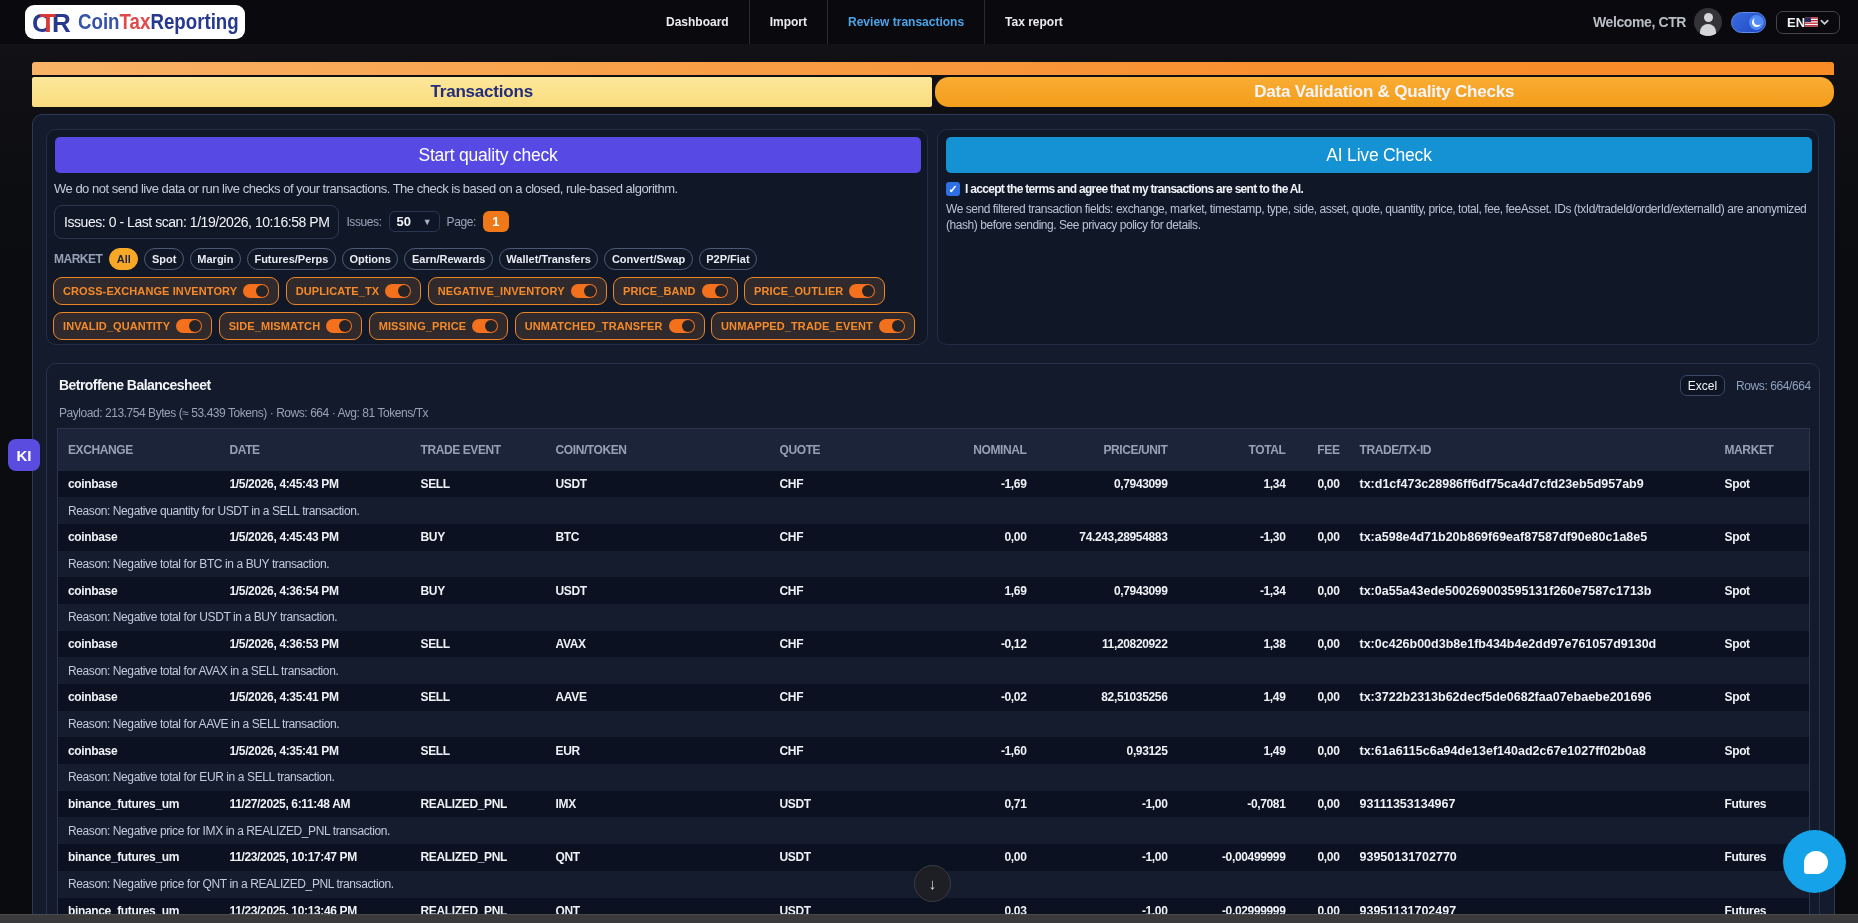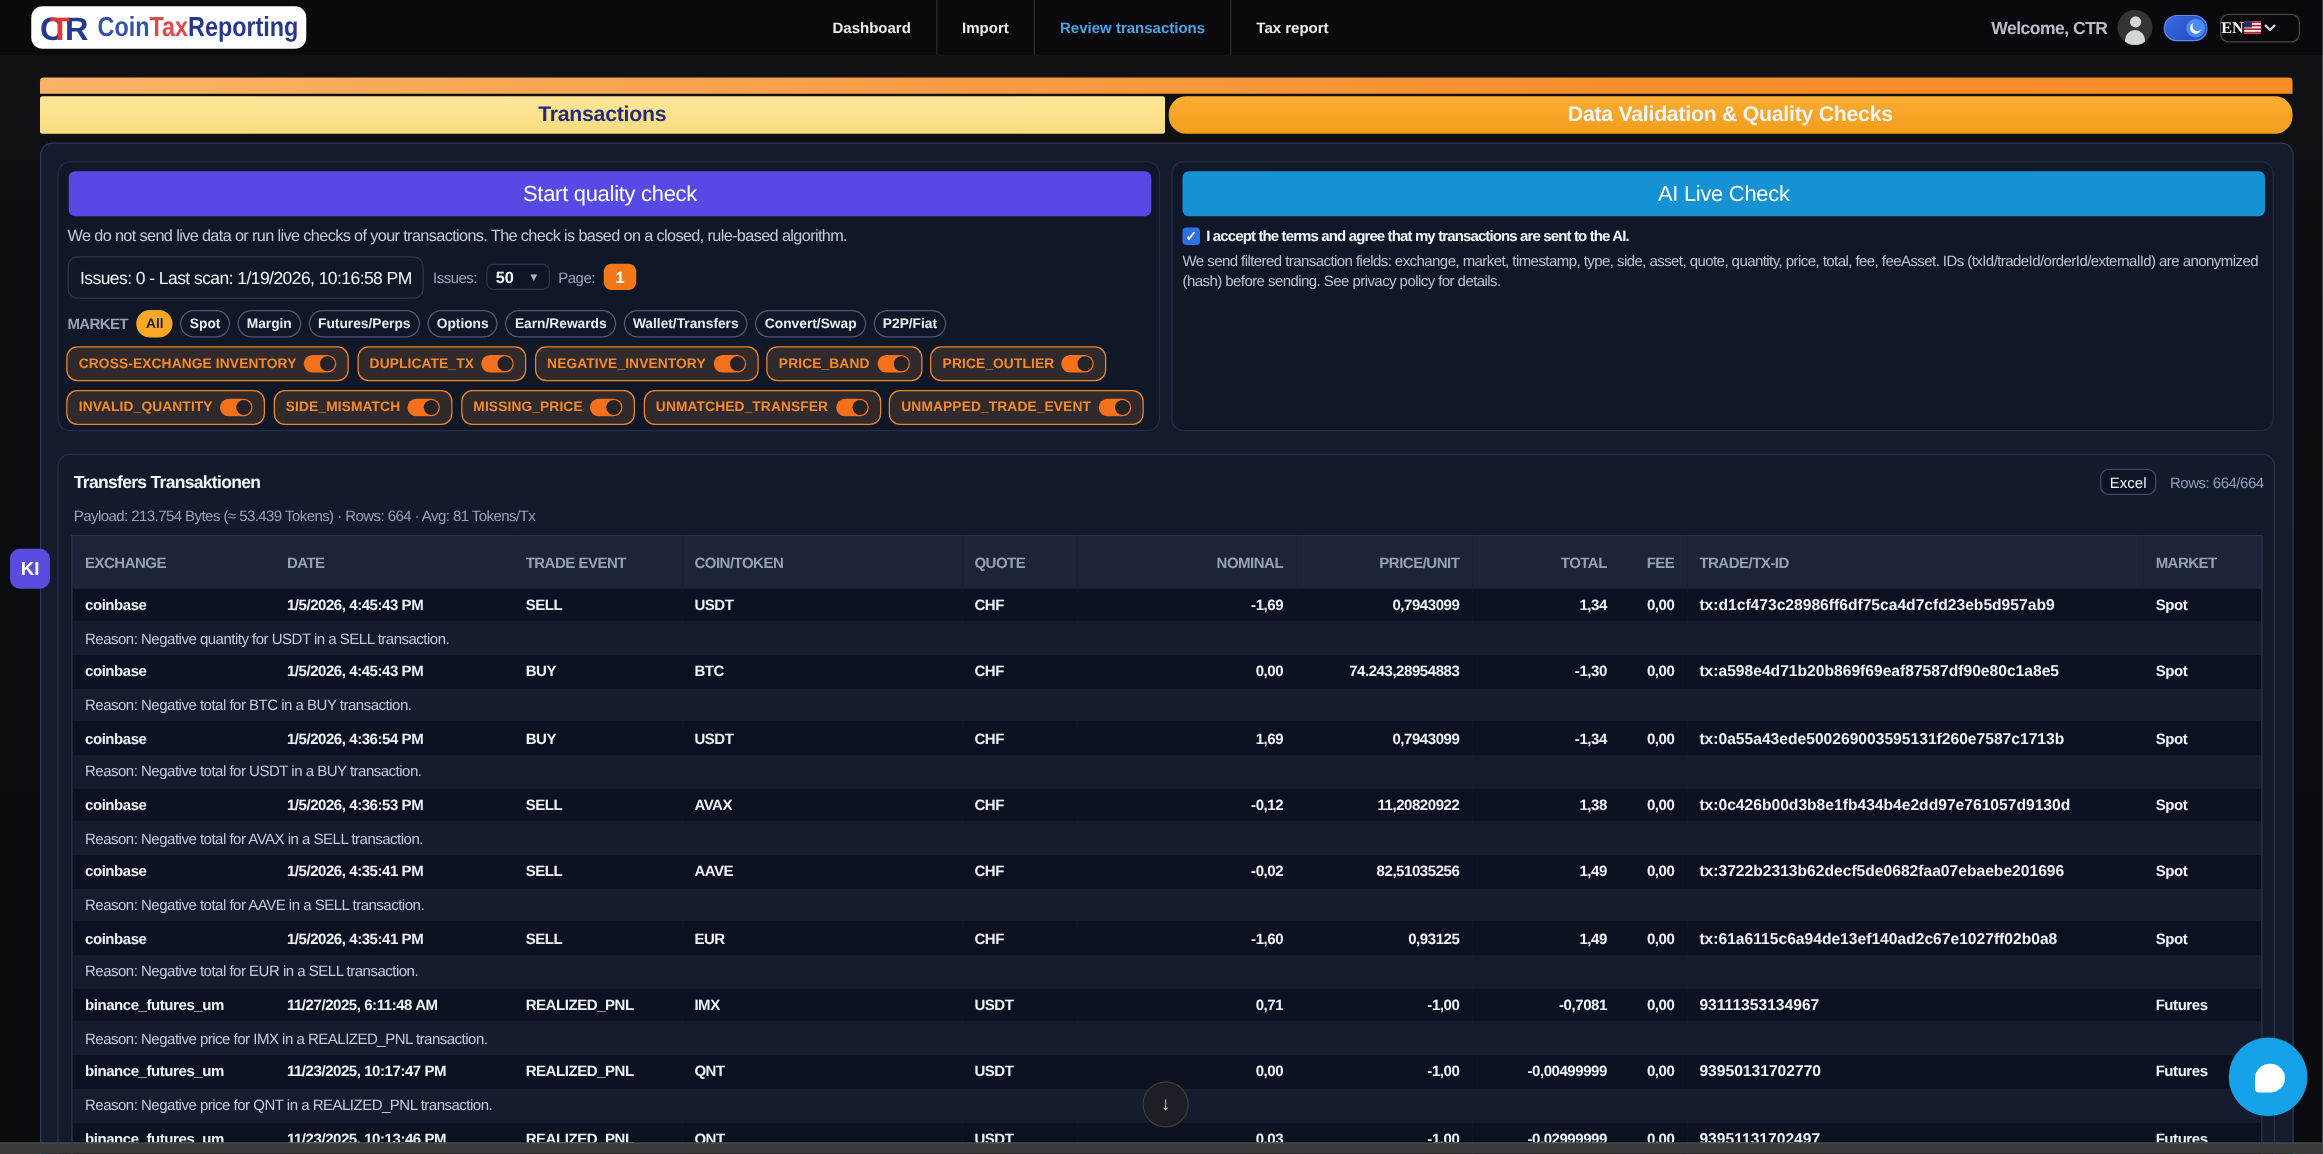--- a/index.html
+++ b/index.html
@@ -22,21 +22,21 @@
 .navlink:first-child { border-left:none; }
 .navright { position:absolute; right:18px; top:0; height:44px; display:flex; align-items:center; }
 .welcome { margin-right:8px; font-size:14px; font-weight:bold; letter-spacing:-0.4px; color:#b9bdc4; }
 .avatar { margin-right:9px; width:28px; height:28px; border-radius:50%; background:#333338; position:relative; overflow:hidden; }
 .avatar .head { position:absolute; left:9.5px; top:5px; width:9px; height:9px; border-radius:50%; background:#d4d6da; }
 .avatar .bodyp { position:absolute; left:6px; top:16px; width:16px; height:12px; border-radius:8px 8px 0 0; background:#d4d6da; }
 .toggle { margin-right:10px; width:35px; height:21px; border-radius:11px; background:linear-gradient(135deg,#3a6ce0,#1d45c0); border:1px solid #5f8cf0; position:relative; }
 .toggle .knob { position:absolute; right:1px; top:2px; width:15px; height:15px; border-radius:50%; background:#4f8af5; }
 .toggle .moon { position:absolute; right:4px; top:5px; width:9px; height:9px; border-radius:50%; background:#fff; }
 .toggle .moonmask { position:absolute; right:3px; top:4px; width:8px; height:8px; border-radius:50%; background:#4f8af5; }
-.lang { width:64px; height:23px; border:1.5px solid #45454a; border-radius:7px; display:flex; align-items:center; padding:0 0; gap:0;font-family:Liberation Serif, serif; }
+.lang { width:64px; height:23px; border:1.5px solid #45454a; border-radius:7px; display:flex; align-items:center; padding:0 10px; gap:0; }
 .lang .en { color:#f2f2f4; font-weight:bold; font-size:13px; }
 
 .tabstrip { position:absolute; left:32px; top:62px; width:1802px; height:13px; background:linear-gradient(90deg,#f9b366 0%,#f89a40 45%,#f88d2b 75%,#fa8c26 100%); border-radius:3px 3px 0 0; }
 .tabsrow { position:absolute; left:32px; top:77px; width:1802px; height:30px; display:flex; gap:3px; }
 .tab { flex:1; display:flex; align-items:center; justify-content:center; font-size:17px; letter-spacing:-0.2px; font-weight:bold; color:#232d7c; background:linear-gradient(180deg,#fde79a,#f9dc7e); border-radius:2px; }
 .tab.active { background:linear-gradient(180deg,#f9ad33,#f39d1b); color:#f4f5f9;border-radius:14px; }
 
 .wrapper { position:absolute; left:32px; top:114px; width:1803px; height:820px; background:#131b2d; border:1px solid #2c3a58; border-radius:10px 10px 0 0; }
 .card { position:absolute; top:14px; height:216px; background:#101828; border:1px solid #232e46; border-radius:10px; }
 .card.left { left:13px; width:882px; }
@@ -232,21 +232,21 @@
   </div>
   <div class="card right">
     <div class="bigbtn blue">AI Live Check</div>
     <div class="acceptrow">
       <div class="cbox">✓</div>
       <span class="accepttxt">I accept the terms and agree that my transactions are sent to the AI.</span>
     </div>
     <div class="aipara">We send filtered transaction fields: exchange, market, timestamp, type, side, asset, quote, quantity, price, total, fee, feeAsset. IDs (txId/tradeId/orderId/externalId) are anonymized<br>(hash) before sending. See privacy policy for details.</div>
   </div>
   <div class="tpanel">
-    <div class="ttitle">Transfers Transaktionen</div>
+    <div class="ttitle">Betroffene Balancesheet</div>
     <div class="tsub">Payload: 213.754 Bytes (≈ 53.439 Tokens) · Rows: 664 · Avg: 81 Tokens/Tx</div>
     <div class="excel">Excel</div>
     <div class="rowsinfo">Rows: 664/664</div>
     <table class="data">
       <colgroup>
         <col style="width:162px">
           <col style="width:191px">
           <col style="width:135px">
           <col style="width:224px">
           <col style="width:92px">

